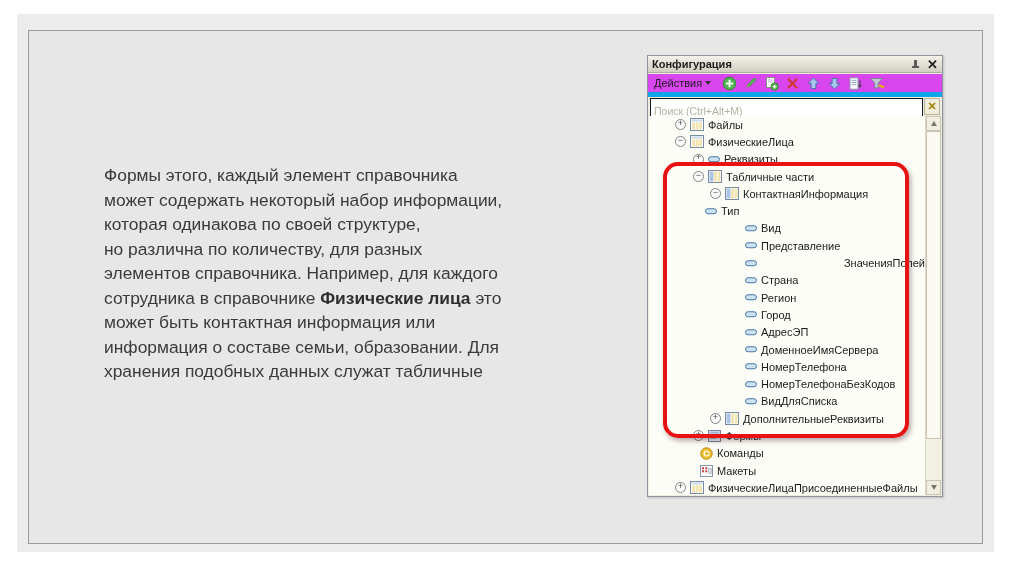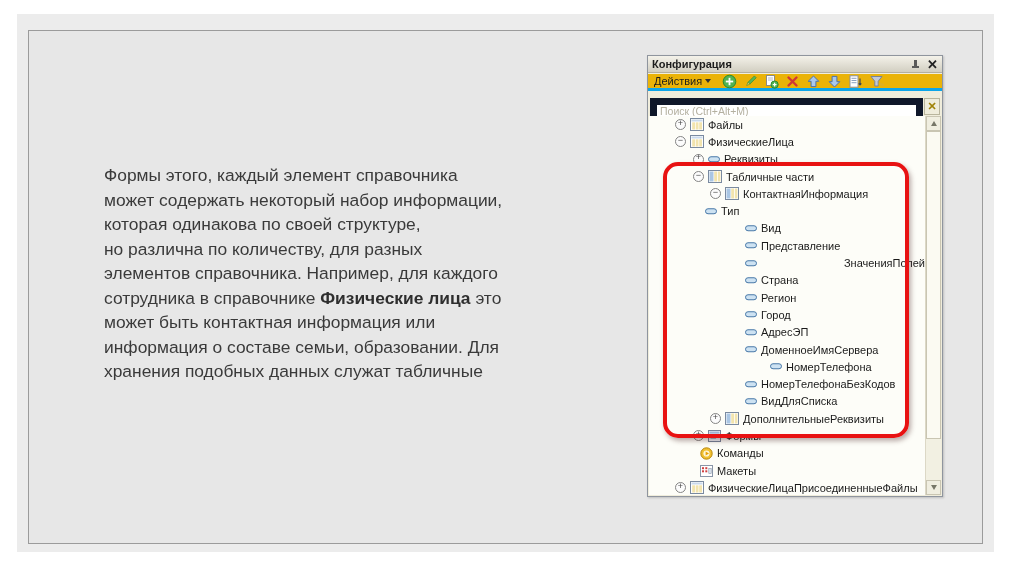--- a/index.html
+++ b/index.html
@@ -34,30 +34,30 @@
     background:linear-gradient(#f4f2ea,#d2cfc2);
     border-bottom:1px solid #b3afa0;
     display:flex;align-items:center;padding:0 4px;box-sizing:border-box;
   }
   .titlebar .title{font-weight:bold;flex:1;}
   .pin-icon{width:9px;height:11px;position:relative;margin-right:7px;cursor:pointer;}
   .pin-icon:before{content:"";position:absolute;left:3px;top:1px;width:3px;height:6px;background:#5a5a5a;}
   .pin-icon:after{content:"";position:absolute;left:1px;top:7px;width:7px;height:2px;background:#5a5a5a;}
   .close-icon{font-weight:bold;font-size:13px;line-height:13px;color:#222;cursor:pointer;}
   .toolbar{
-    position:absolute;left:0;top:18px;right:0;height:17px;
-    background:#eab308;border-bottom:3px solid #0ea5e9;
+    position:absolute;left:0;top:18px;right:0;height:23px;
+    background:#d946ef;border-bottom:5px solid #0ea5e9;
     display:flex;align-items:center;padding:0 3px;box-sizing:border-box;gap:2px;
   }
   .actions-btn{display:flex;align-items:center;gap:3px;padding:2px 3px;cursor:pointer;}
   .actions-caret{width:0;height:0;border-left:3.5px solid transparent;border-right:3.5px solid transparent;border-top:4px solid #333;}
   .tb-btn{width:19px;height:19px;display:flex;align-items:center;justify-content:center;cursor:pointer;}
   .searchrow{position:absolute;left:2px;top:42px;right:2px;height:17px;display:flex;}
   .search-input{
-    flex:1;height:25px;border:7px solid #0f172a;background:#ffffff;
+    flex:1;height:25px;border:1px solid #0f172a;background:#ffffff;
     font-family:"Liberation Sans",sans-serif;font-size:10.5px;color:#333;
     padding:0 3px;box-sizing:border-box;outline:none;
   }
   .search-input::placeholder{color:#b4b0a0;}
   .search-clear{
     width:16px;height:17px;margin-left:1px;background:#efecdb;border:1px solid #b9b59d;
     box-sizing:border-box;display:flex;align-items:center;justify-content:center;
     color:#a08208;font-weight:bold;font-size:11px;cursor:pointer;
   }
   
@@ -348,21 +348,21 @@
         <span class="lbl">АдресЭП</span>
       </div>
       <div class="tree-row" style="padding-left: 96px;">
         <span class="ticon">
           <svg width="12" height="7">
             <rect x="0.5" y="0.75" width="11" height="5" rx="2.5" fill="#cde2f2" stroke="#4878a8"></rect>
           </svg>
         </span>
         <span class="lbl">ДоменноеИмяСервера</span>
       </div>
-      <div class="tree-row" style="padding-left: 96px; margin-left: 25px;">
+      <div class="tree-row" style="padding-left: 96px;">
         <span class="ticon">
           <svg width="12" height="7">
             <rect x="0.5" y="0.75" width="11" height="5" rx="2.5" fill="#cde2f2" stroke="#4878a8"></rect>
           </svg>
         </span>
         <span class="lbl">НомерТелефона</span>
       </div>
       <div class="tree-row" style="padding-left: 96px;">
         <span class="ticon">
           <svg width="12" height="7">

